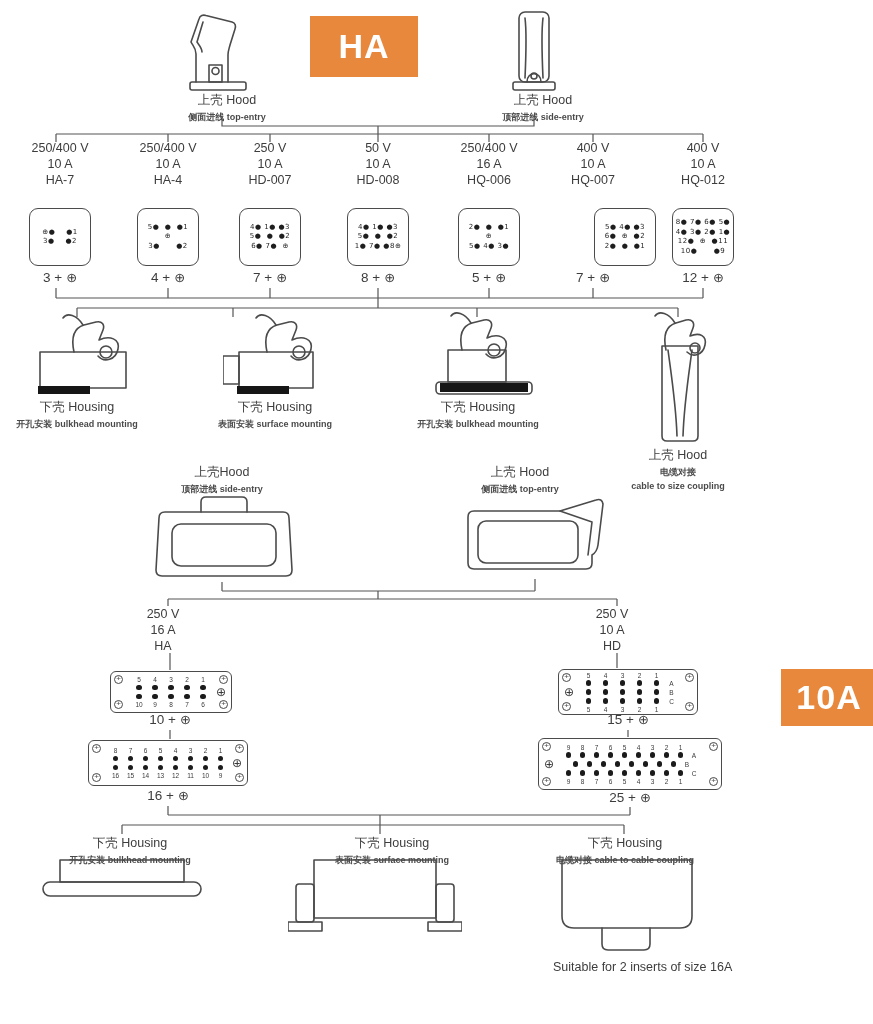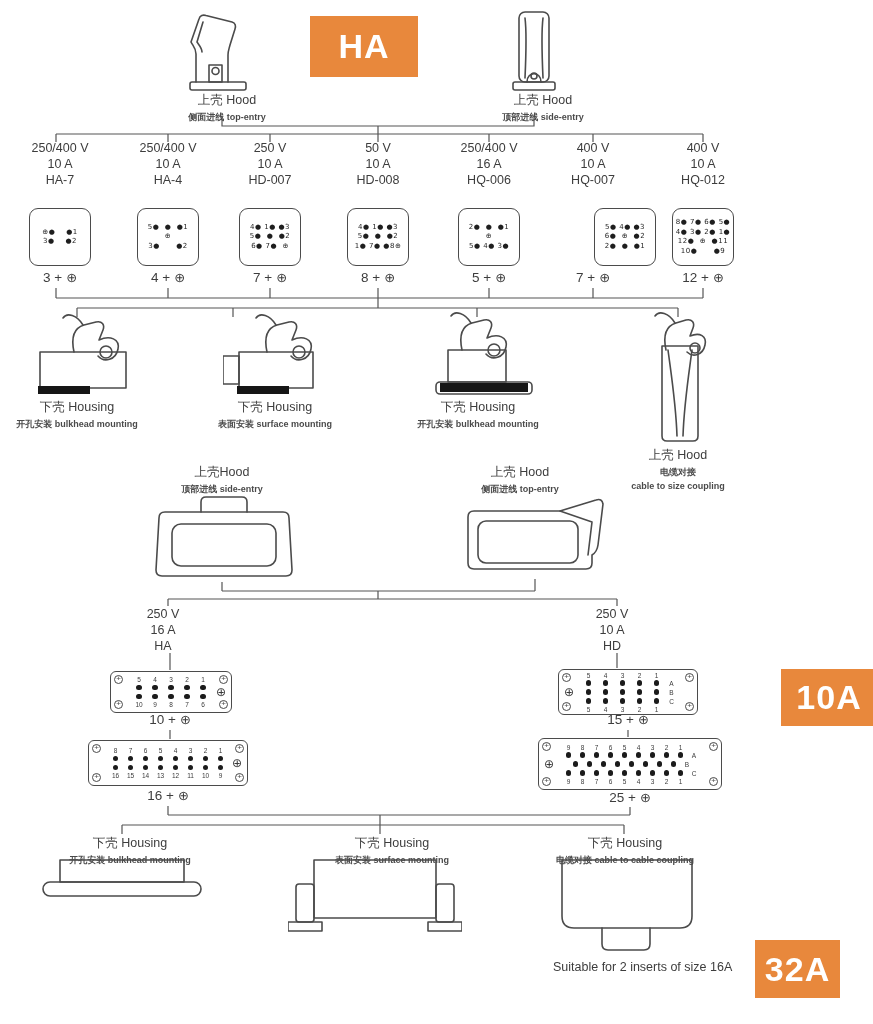--- a/index.html
+++ b/index.html
@@ -655,15 +655,14 @@
     <div class="t">下壳 Housing</div>
     <div class="s">电缆对接 cable to cable coupling</div>
   </div>
   <svg class="draw" style="left:558px;top:858px" width="138" height="98" viewBox="0 0 138 98">
     <path d="M4,2 L134,2 L134,58 Q134,70 122,70 L16,70 Q4,70 4,58 Z"></path>
     <path d="M44,70 L44,86 Q44,92 50,92 L86,92 Q92,92 92,86 L92,70"></path>
   </svg>
 
   <div class="note" style="left:553px;top:960px">Suitable for 2 inserts of size 16A</div>
 
-  <div class="badge" style="left:755px;top:940px;width:85px;height:58px;font-size:34px">32A</div>
 
 </div>
 
 </body></html>

